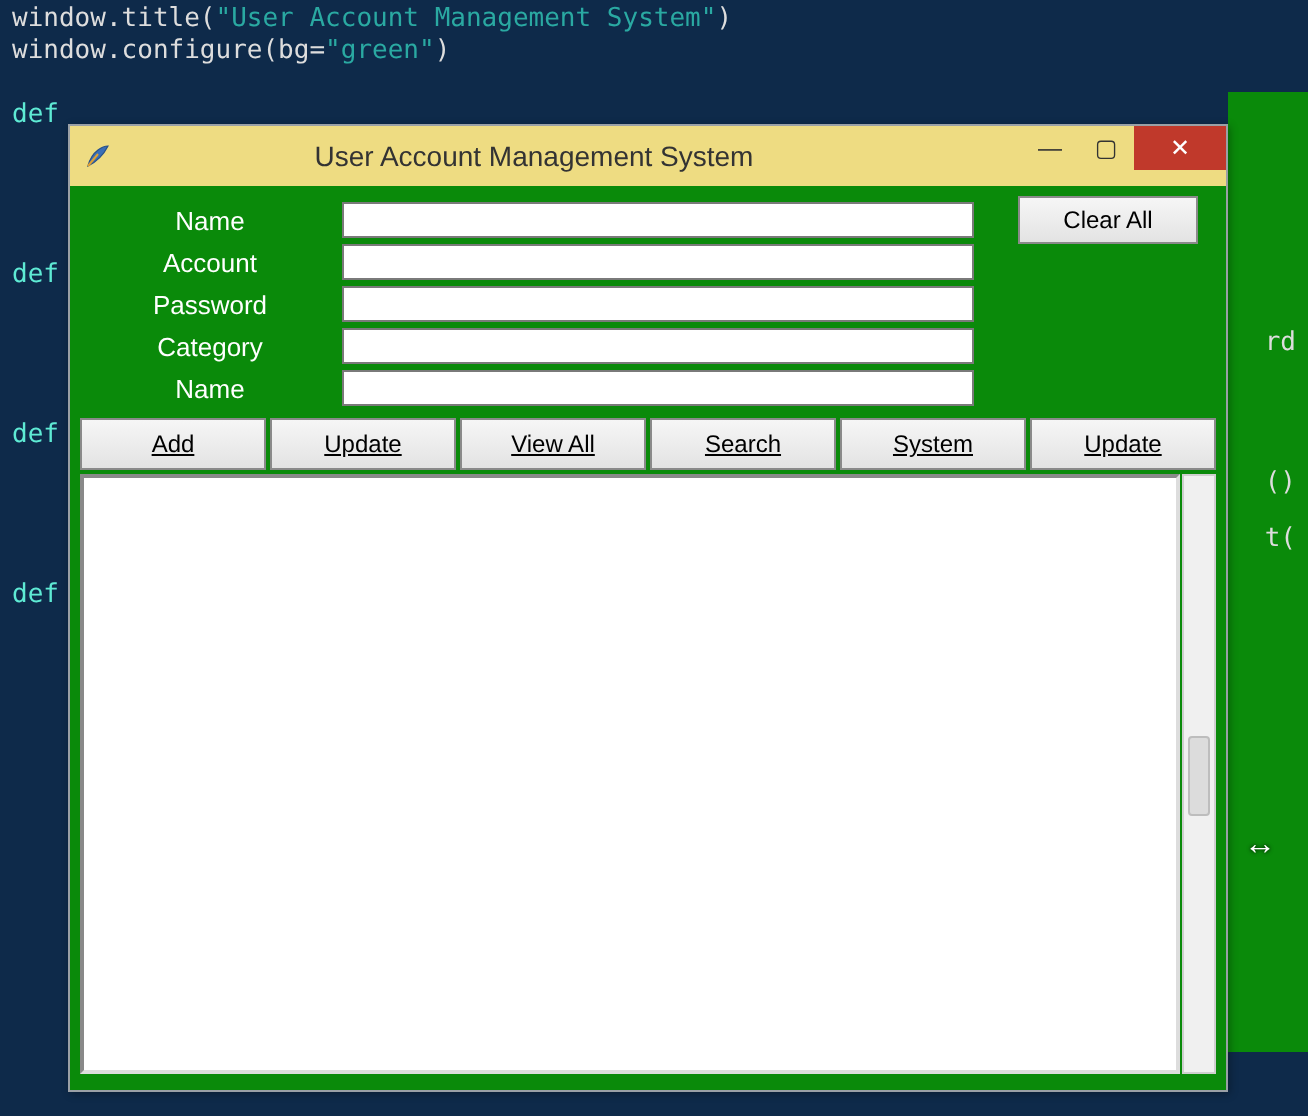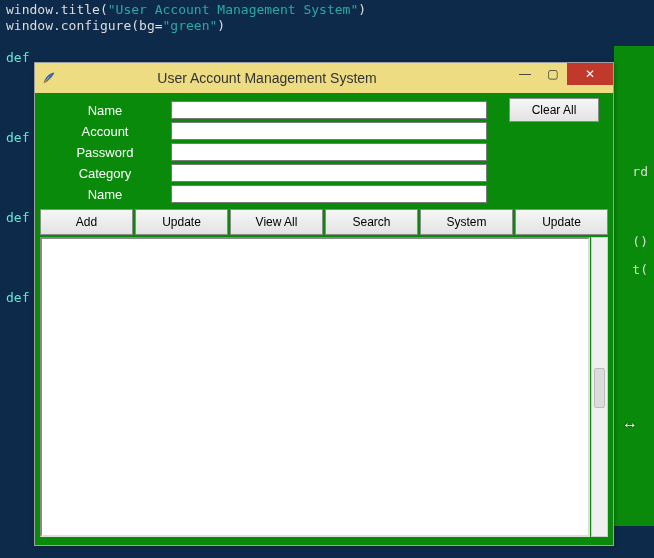--- a/index.html
+++ b/index.html
@@ -96,20 +96,21 @@
     height: 24px;
     background: linear-gradient(#f6f6f6,#e3e3e3);
     border: 1px solid #8a8a8a;
     font-size: 12px;
   }
   .toolbar {
     display: flex;
     background: #0a8a0a;
     gap: 0;
     padding: 0 0 2px 0;
+    text-decoration: underline;
   }
   .tool-btn {
     flex: 1;
     height: 26px;
     background: linear-gradient(#f6f6f6,#e3e3e3);
     border: 1px solid #8a8a8a;
     font-size: 12px;
     margin: 0 1px;
   }
   .listbox-wrap {

